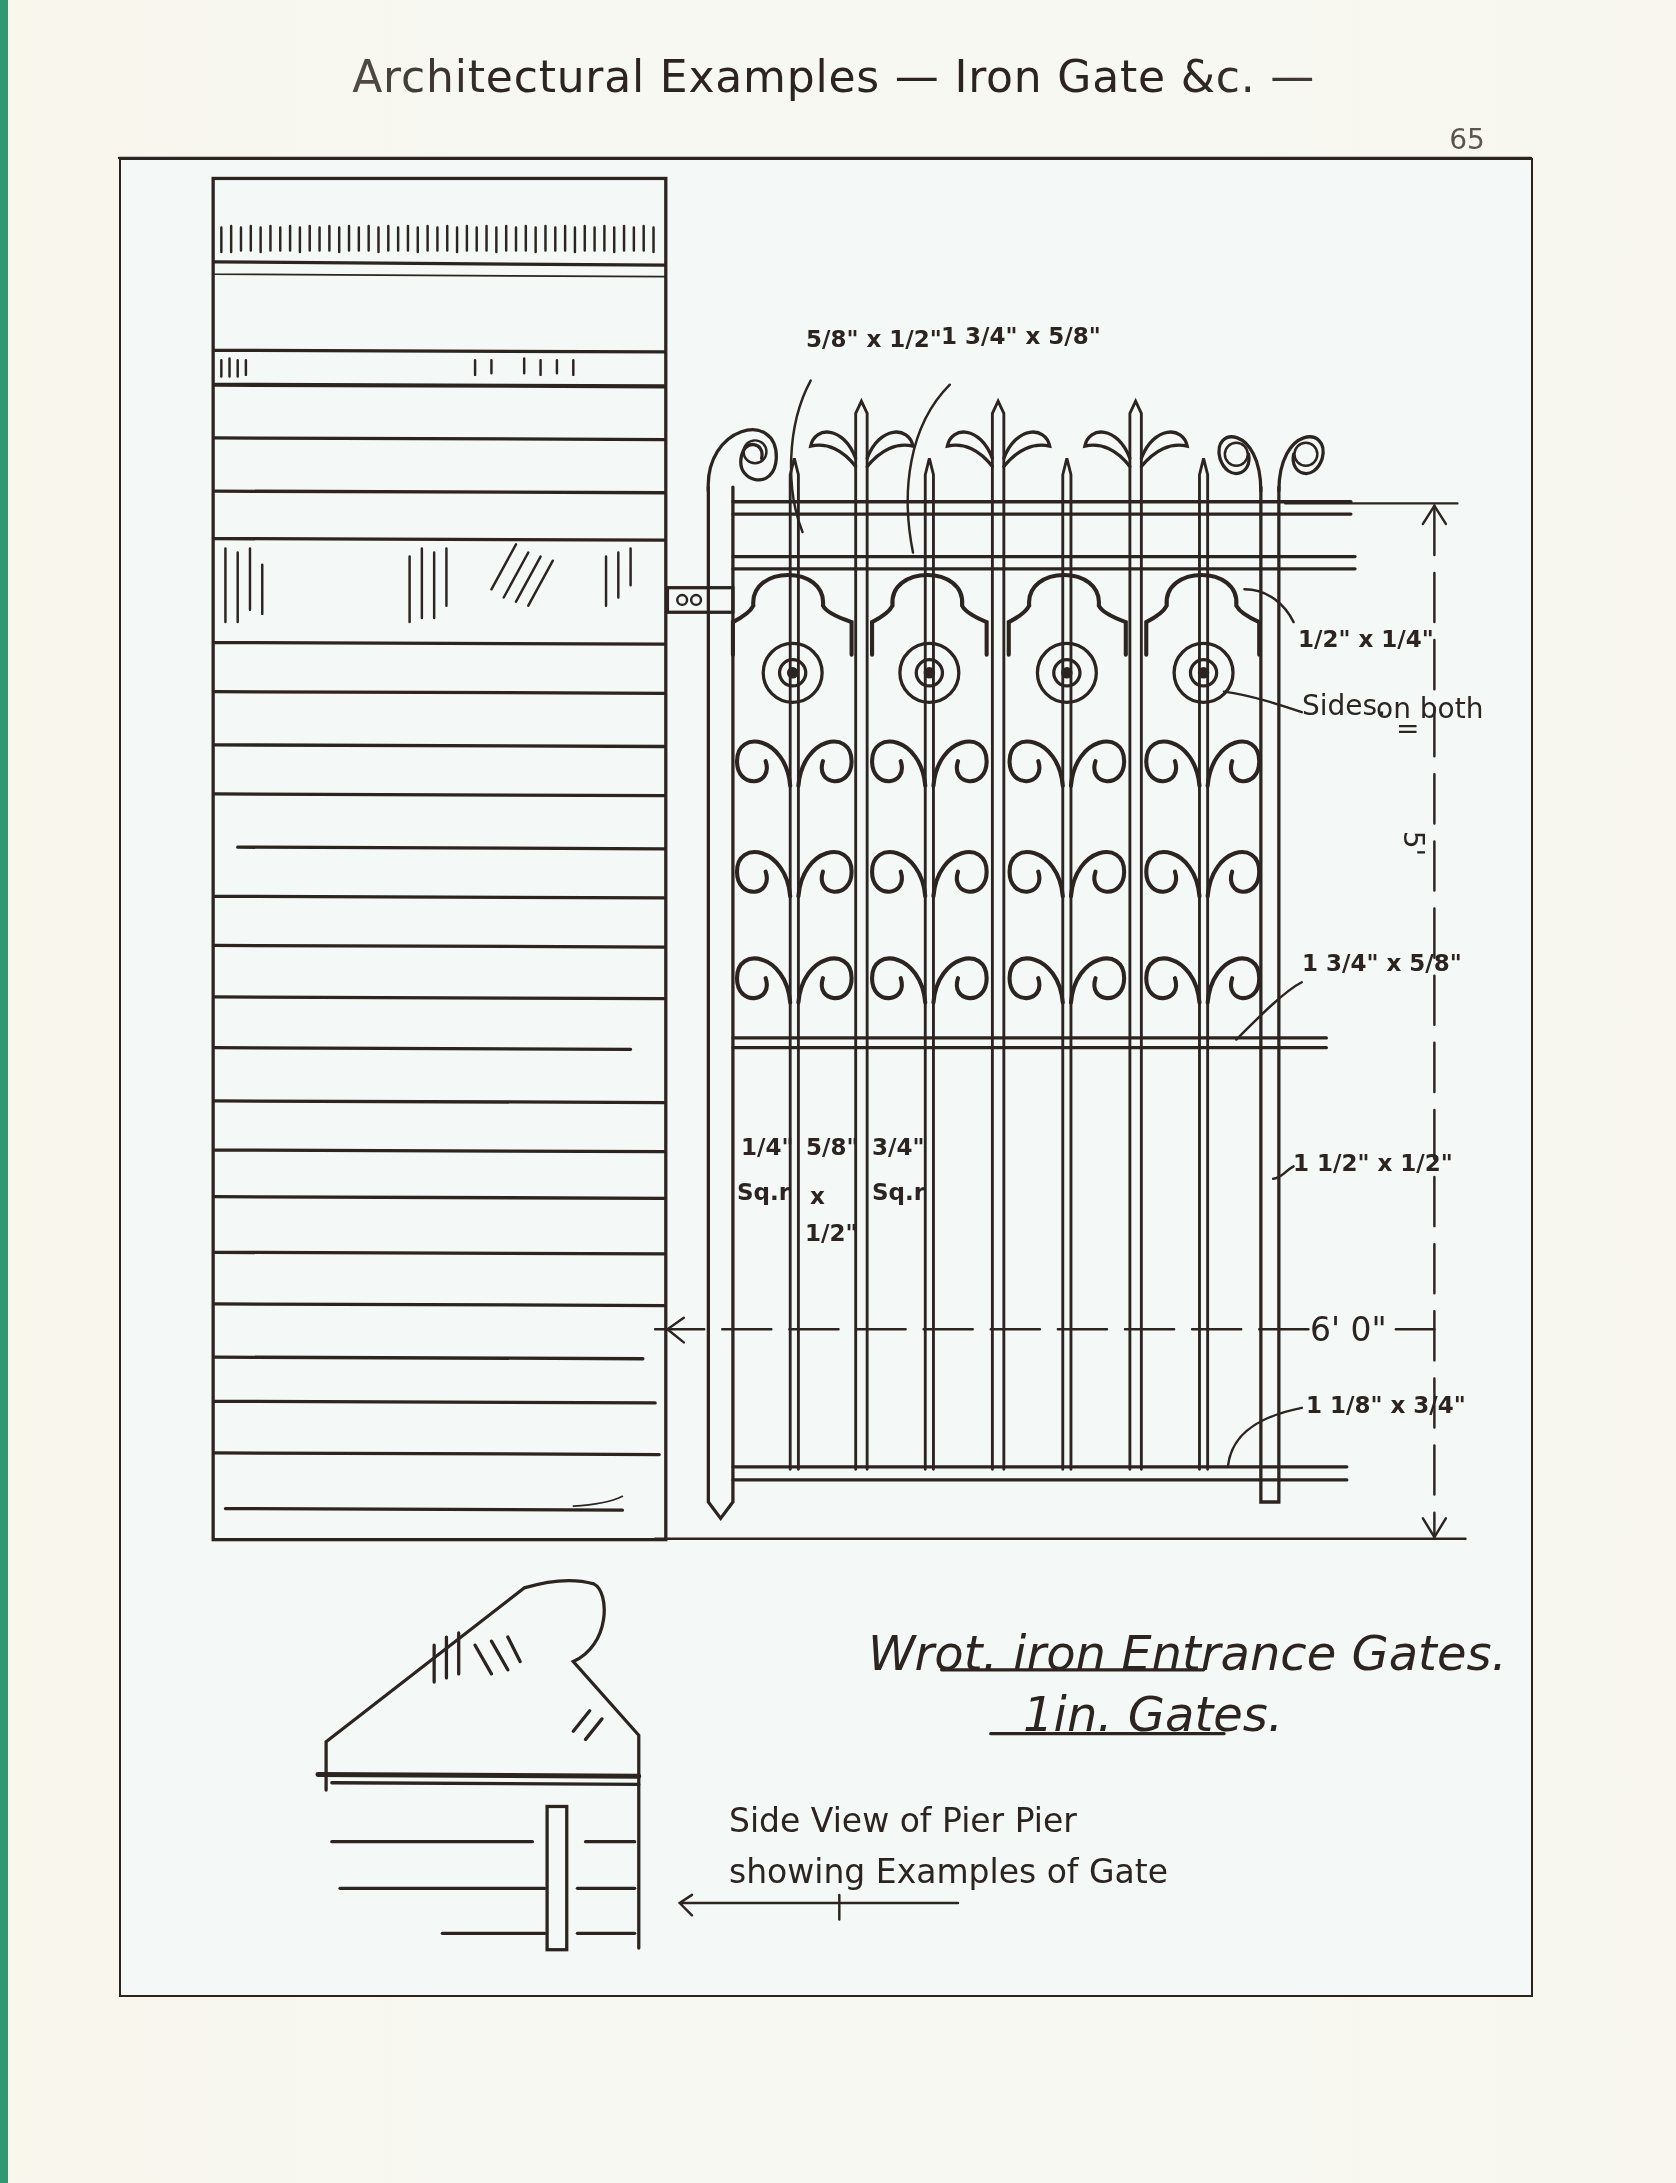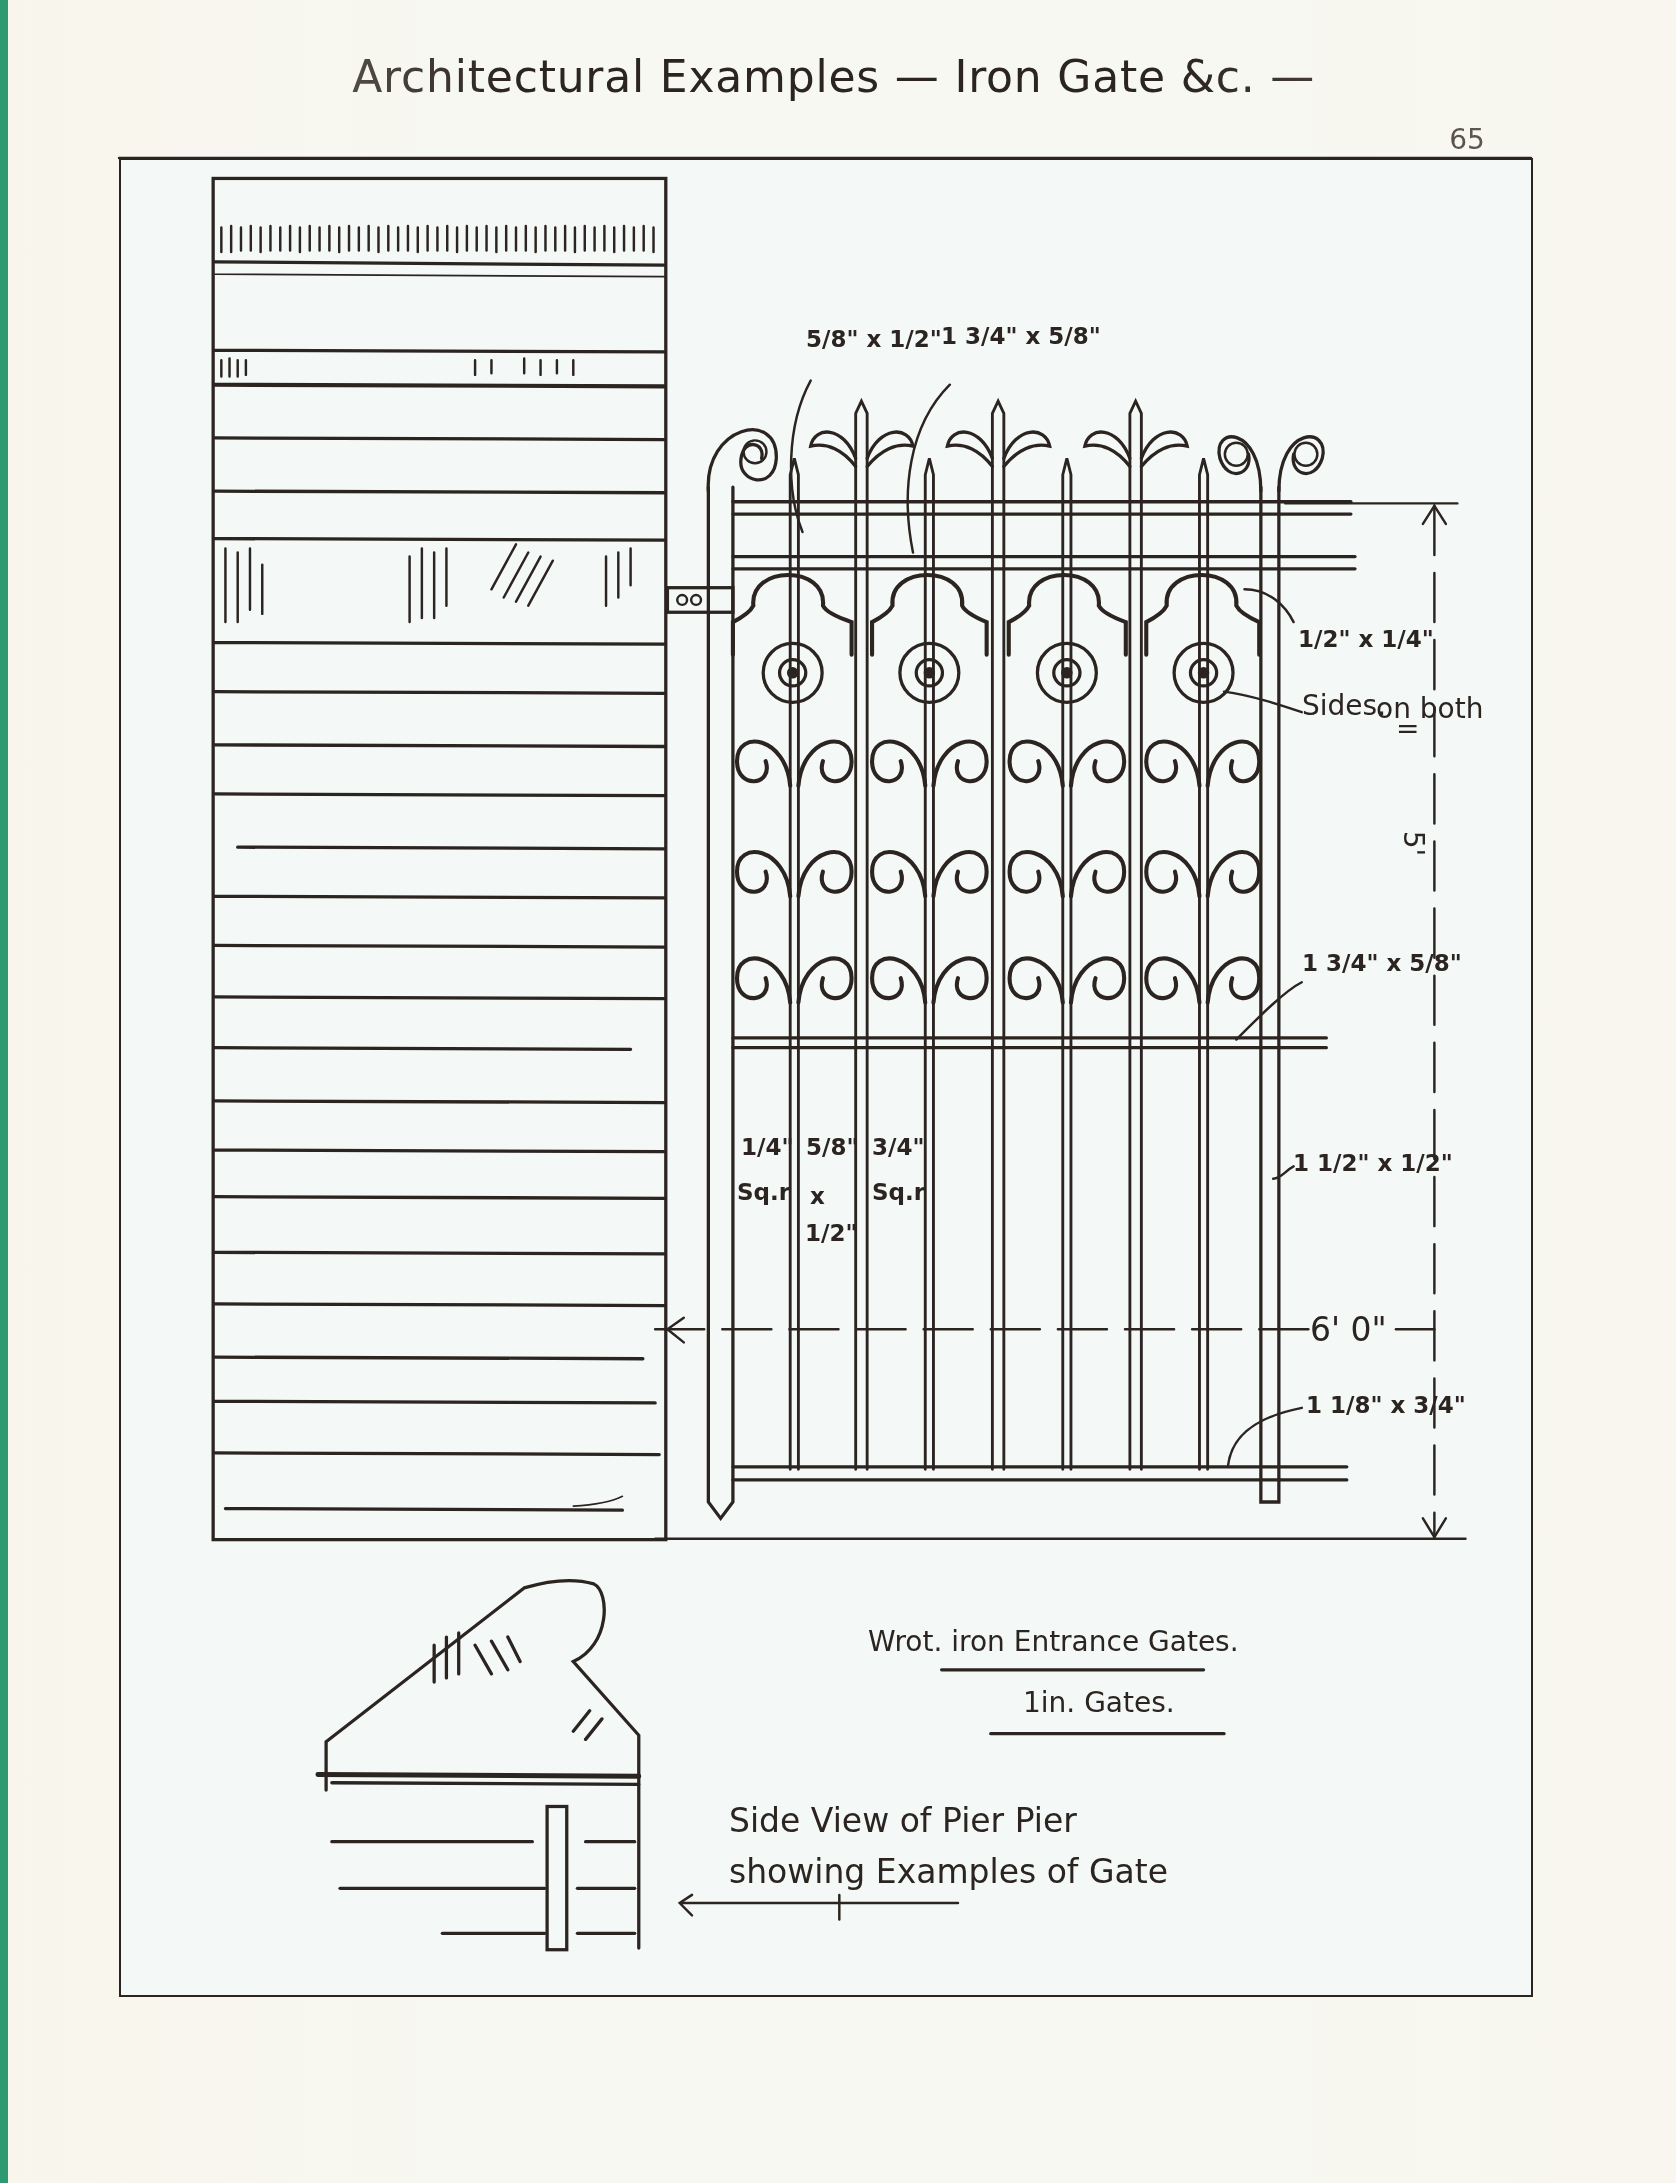--- a/index.html
+++ b/index.html
@@ -5,21 +5,21 @@
   html,body{margin:0;padding:0;}
   body{width:1677px;height:2183px;background:#2f9a72;position:relative;overflow:hidden;font-family:"DejaVu Sans",sans-serif;}
   .page{position:absolute;left:8.2px;top:0;width:1668px;height:2183px;background:#f7f8f2;}
   .page::after{content:"";position:absolute;inset:0;background:linear-gradient(90deg,rgba(250,244,232,.6),rgba(240,248,244,0) 30%,rgba(240,248,244,0) 70%,rgba(250,244,232,.4));pointer-events:none;}
   .header{position:absolute;left:344px;top:51px;font-family:"DejaVu Sans",sans-serif;font-size:44px;color:#2b2420;letter-spacing:0.8px;white-space:nowrap;}
   .page-number{position:absolute;left:1441px;top:123px;font-family:"DejaVu Sans",sans-serif;font-size:28px;color:#2b2420;}
   .frame{position:absolute;left:119px;top:158px;width:1410px;height:1835px;border:2.5px solid #2b2420;background:#f4f9f7;}
   svg.drawing{position:absolute;left:0;top:0;width:1677px;height:2183px;}
   .lbl{position:absolute;font-family:"DejaVu Sans",sans-serif;color:#2b2420;white-space:nowrap;}
   .dim{font-size:23px;font-weight:bold;}
-  .caption{font-size:28px;}
+  .caption{font-size:48px;font-style:italic;}
   .note{font-size:28px;}
 </style>
 </head>
 <body>
 
 <div class="page">
   <div class="header">Architectural Examples — Iron Gate &amp;c. —</div>
   <div class="page-number">65</div>
 </div>
 

